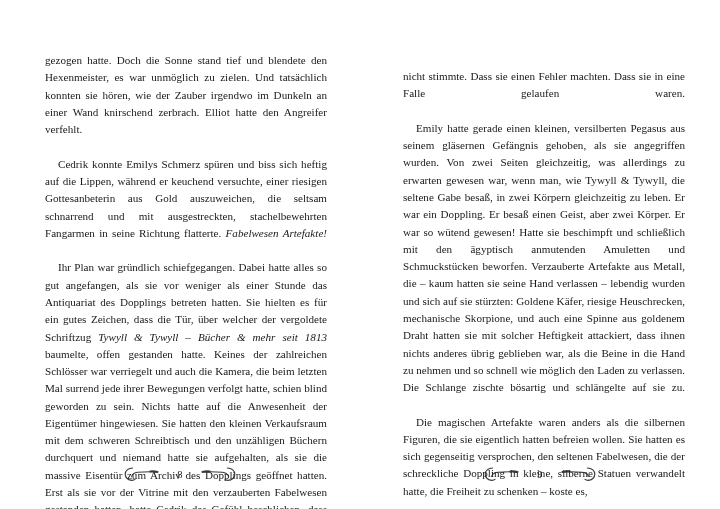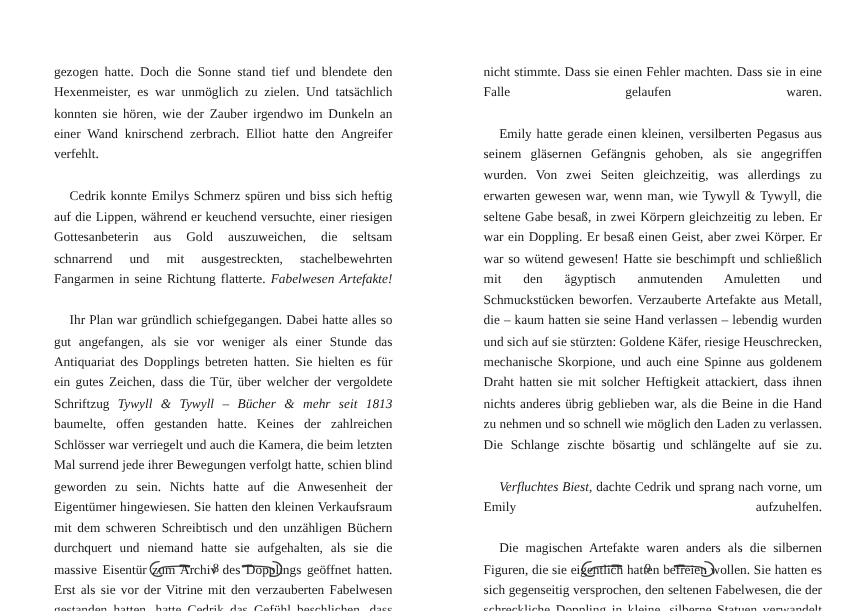--- a/index.html
+++ b/index.html
@@ -23,21 +23,21 @@
     flex-direction: row;
   }
   .page {
     position: relative;
     width: 360px;
     height: 509px;
     background: #ffffff;
     box-sizing: border-box;
   }
   .page-left  { padding: 52px 33px 0 45px; }
-  .page-right { padding: 52px 35px 0 43px; }
+  .page-right { padding: 68px 35px 0 43px; }
 
   .textblock {
     width: 282px;
     font-size: 11.1px;
     line-height: 17.28px;
     text-align: justify;
     text-justify: inter-word;
     hyphens: manual;
     -webkit-hyphens: manual;
     color: #181818;
@@ -128,21 +128,20 @@
       </span>
     </div>
   </div>
 
   <div class="gutter"></div>
 
   <div class="page page-right">
     <div class="textblock" id="right-text">
         <p class="para no-indent">nicht stimmte. Dass sie einen Fehler machten. Dass sie in eine Falle gelaufen waren.</p>
         <p class="para">Emily hatte gerade einen kleinen, versilberten Pegasus aus seinem gläsernen Gefängnis gehoben, als sie angegriffen wurden. Von zwei Seiten gleichzeitig, was allerdings zu erwarten gewesen war, wenn man, wie Tywyll &amp; Tywyll, die seltene Gabe besaß, in zwei Körpern gleichzeitig zu leben. Er war ein Doppling. Er besaß einen Geist, aber zwei Körper. Er war so wütend gewesen! Hatte sie beschimpft und schließlich mit den ägyptisch anmutenden Amuletten und Schmuckstücken beworfen. Verzauberte Artefakte aus Metall, die – kaum hatten sie seine Hand verlassen – lebendig wurden und sich auf sie stürzten: Goldene Käfer, riesige Heuschrecken, mechanische Skorpione, und auch eine Spinne aus goldenem Draht hatten sie mit solcher Heftigkeit attackiert, dass ihnen nichts anderes übrig geblieben war, als die Beine in die Hand zu nehmen und so schnell wie möglich den Laden zu verlassen. Die Schlange zischte bösartig und schlängelte auf sie zu.</p>
-        <p class="para"><em>Verfluchtes Biest</em>, dachte Cedrik und sprang nach vorne, um Emily aufzuhelfen.</p>
         <p class="para flush">Die magischen Artefakte waren anders als die silbernen Figuren, die sie eigentlich hatten befreien wollen. Sie hatten es sich gegenseitig versprochen, den seltenen Fabelwesen, die der schreckliche Doppling in kleine, silberne Statuen verwandelt hatte, die Freiheit zu schenken – koste es,</p>
       </div>
     <div class="folio">
       <span class="orn left">
         <svg viewBox="0 0 46 18" xmlns="http://www.w3.org/2000/svg">
           <path d="M9.6 3.0 C5.0 3.0 2.2 6.0 2.2 9.2 C2.2 12.6 5.0 15.3 9.0 15.3 C10.3 15.3 11.3 15.0 12.0 14.4" fill="none" stroke="#2a2a2a" stroke-width="1.15" stroke-linecap="round"></path>
           <path d="M8.6 11.4 C9.4 9.2 11.4 7.6 14.6 7.3 C20.6 6.7 27.4 6.5 34.6 6.9" fill="none" stroke="#2a2a2a" stroke-width="1.05" stroke-linecap="round"></path>
           <path d="M34.6 6.9 C31.8 6.3 29.6 6.2 27.4 6.5" fill="none" stroke="#2a2a2a" stroke-width="2.0" stroke-linecap="round"></path>
         </svg>
       </span>

